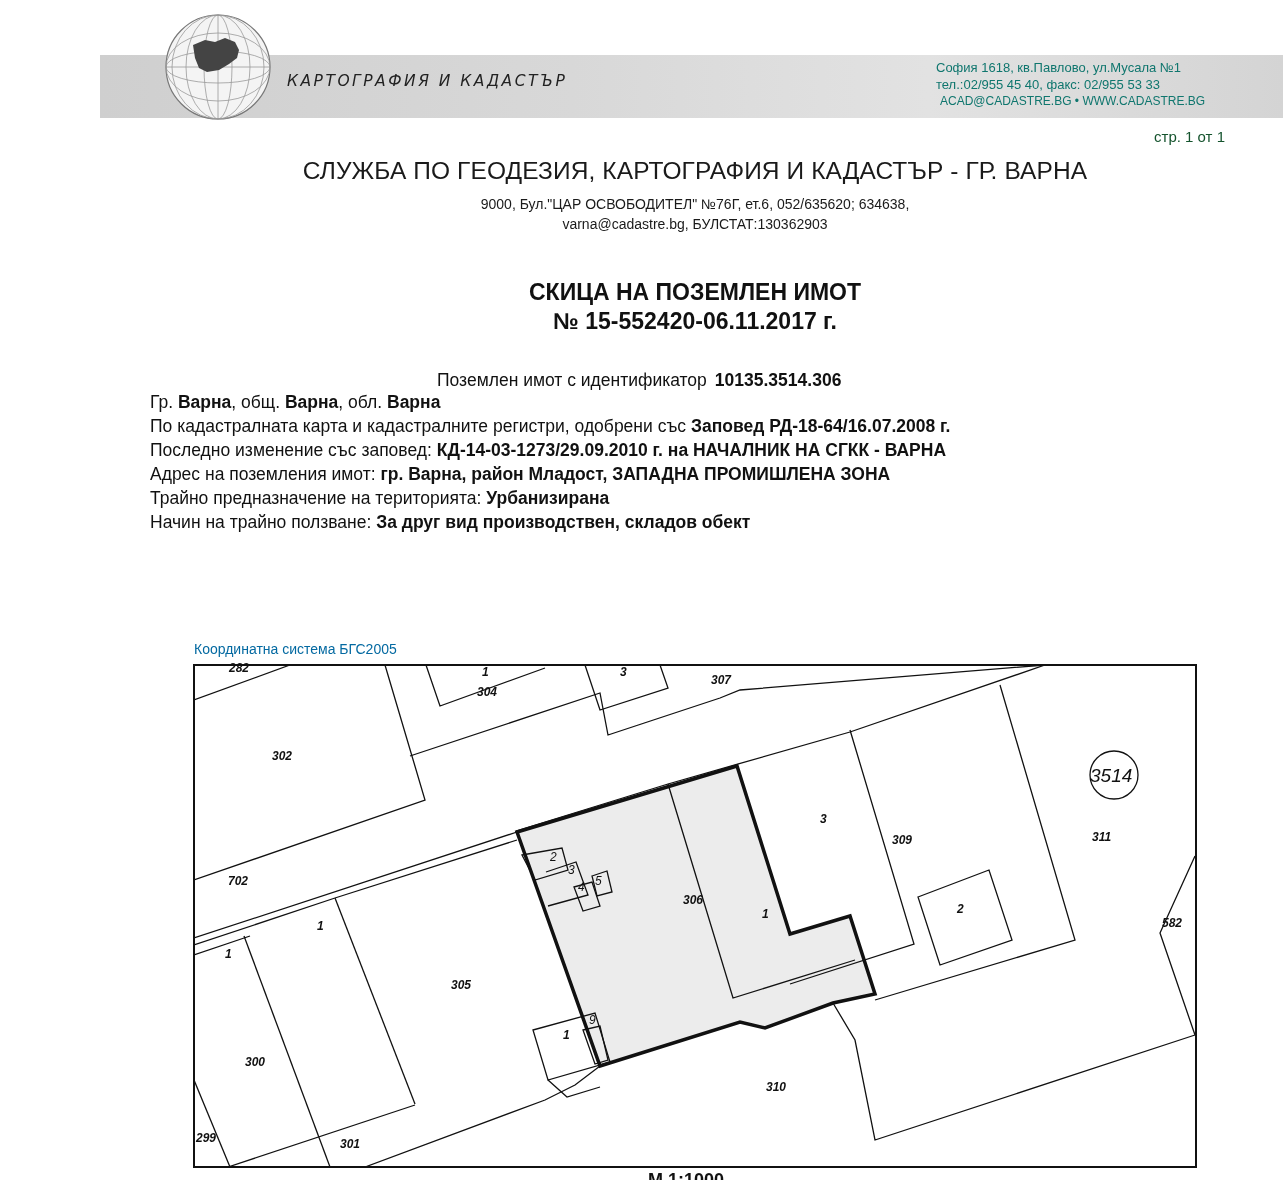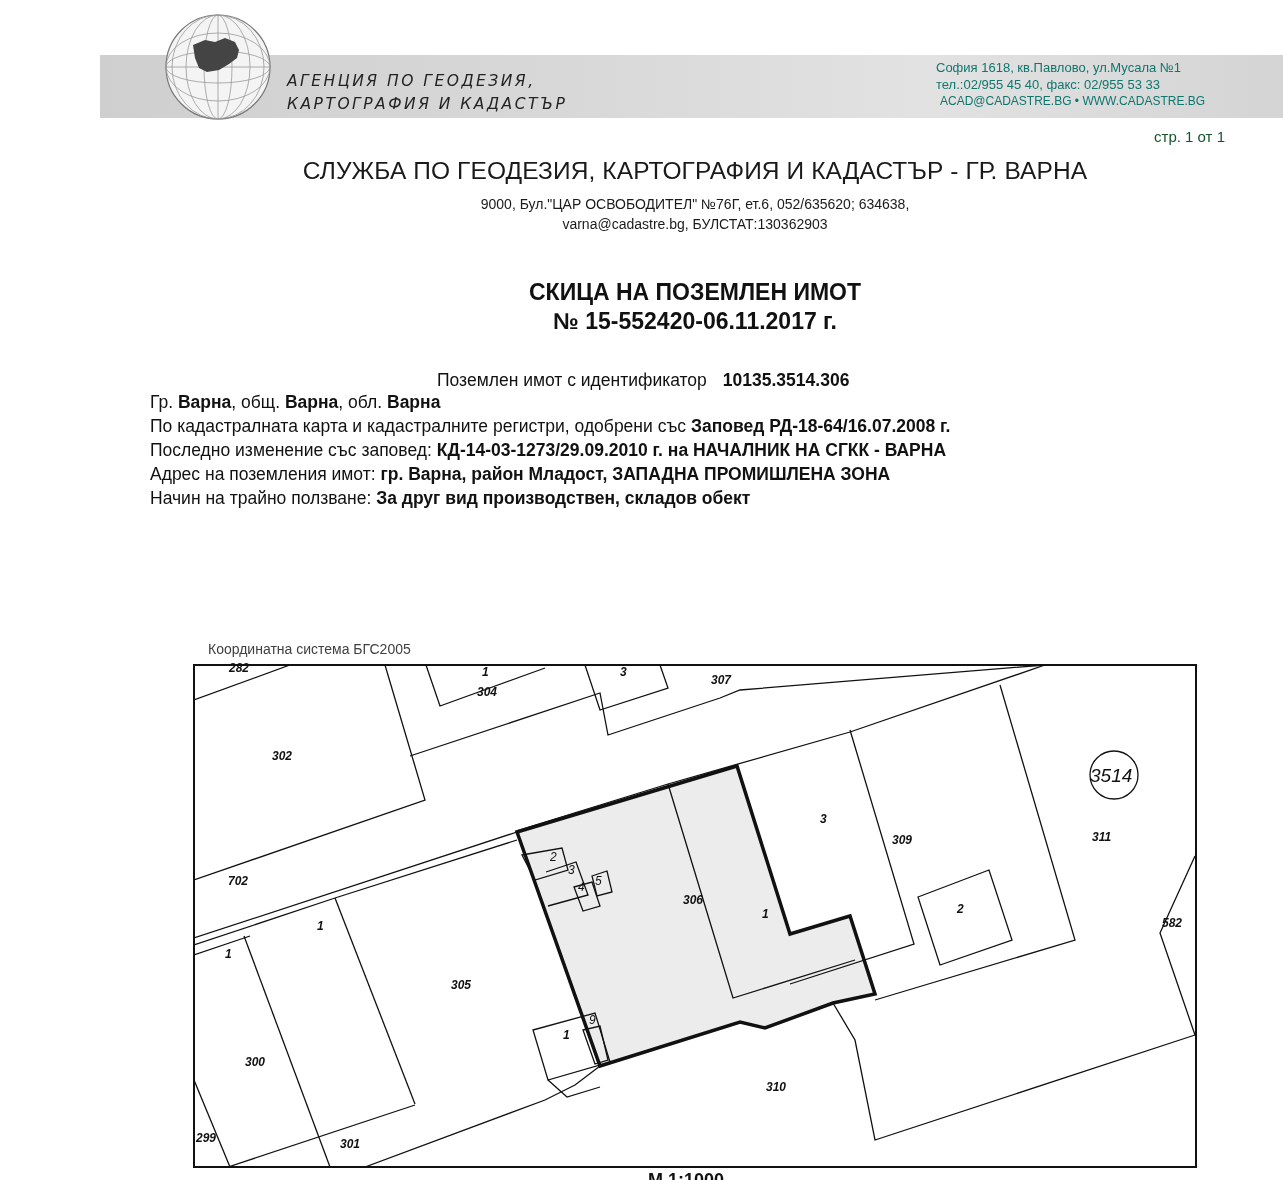--- a/index.html
+++ b/index.html
@@ -17,26 +17,26 @@
   .page-num { position: absolute; right: 58px; top: 128px; font-size: 15px; color: #14532d; }
 
   .service-title { position: absolute; left: 0; width: 1390px; top: 157px; text-align: center;
                    font-size: 24.5px; letter-spacing: 0.1px; color: #1a1a1a; }
   .service-sub { position: absolute; left: 0; width: 1390px; top: 194px; text-align: center;
                  font-size: 14px; line-height: 20px; color: #1a1a1a; }
 
   .doc-title { position: absolute; left: 0; width: 1390px; top: 278px; text-align: center;
                font-weight: bold; font-size: 23px; line-height: 29px; }
   .identifier { position: absolute; left: 437px; top: 370px; font-size: 17.5px; }
-  .identifier b { font-weight: bold; margin-left: 16px; }
+  .identifier b { font-weight: bold; margin-left: 8px; }
 
   .details { position: absolute; left: 150px; top: 390px; font-size: 17.5px; line-height: 24px; }
   .details b { font-weight: bold; }
 
-  .coord-label { position: absolute; left: 208px; top: 641px; font-size: 14px; color: #404040; }
+  .coord-label { position: absolute; left: 194px; top: 641px; font-size: 14px; color: #0369a1; }
   .map { position: absolute; left: 0; top: 0; }
   .map text { font-family: "Liberation Sans", sans-serif; font-style: italic; font-weight: bold; font-size: 12px; fill: #111; }
   .map .bld text { font-weight: normal; font-size: 12px; }
   .scale { position: absolute; left: 648px; top: 1170px; font-size: 18px; font-weight: bold; }
 </style>
 </head>
 <body>
 
 <div class="band"></div>
 <svg class="globe" viewBox="0 0 110 110">
@@ -46,21 +46,20 @@
     <ellipse cx="55" cy="55" rx="52" ry="34"></ellipse>
     <ellipse cx="55" cy="55" rx="14" ry="52"></ellipse>
     <ellipse cx="55" cy="55" rx="32" ry="52"></ellipse>
     <ellipse cx="55" cy="55" rx="46" ry="52"></ellipse>
     <line x1="3" y1="55" x2="107" y2="55"></line>
     <line x1="55" y1="3" x2="55" y2="107"></line>
   </g>
   <path d="M30 33 L42 28 L52 30 L62 26 L72 30 L76 38 L74 46 L66 52 L56 58 L44 60 L36 56 L32 46 Z" fill="#444"></path>
 </svg>
 <div class="agency">
-  <div>АГЕНЦИЯ ПО ГЕОДЕЗИЯ,</div>
   <div>КАРТОГРАФИЯ И КАДАСТЪР</div>
 </div>
 <div class="contact">
   <div>София 1618, кв.Павлово, ул.Мусала №1</div>
   <div>тел.:02/955 45 40, факс: 02/955 53 33</div>
   <div class="l3">ACAD@CADASTRE.BG • WWW.CADASTRE.BG</div>
 </div>
 <div class="page-num">стр. 1 от 1</div>
 
 <div class="service-title">СЛУЖБА ПО ГЕОДЕЗИЯ, КАРТОГРАФИЯ И КАДАСТЪР - ГР. ВАРНА</div>
@@ -88,20 +87,24 @@
     <span>По кадастралната карта и кадастралните регистри, одобрени със</span>
     <b>Заповед РД-18-64/16.07.2008 г.</b>
   </div>
   <div>
     <span>Последно изменение със заповед:</span>
     <b>КД-14-03-1273/29.09.2010 г. на НАЧАЛНИК НА СГКК - ВАРНА</b>
   </div>
   <div>
     <span>Адрес на поземления имот:</span>
     <b>гр. Варна, район Младост, ЗАПАДНА ПРОМИШЛЕНА ЗОНА</b>
+  </div>
+  <div>
+    <span>Трайно предназначение на територията:</span>
+    <b>Урбанизирана</b>
   </div>
   <div>
     <span>Начин на трайно ползване:</span>
     <b>За друг вид производствен, складов обект</b>
   </div>
 </div>
 
 <div class="coord-label">Координатна система БГС2005</div>
 
 <svg class="map" width="1283" height="1180">

